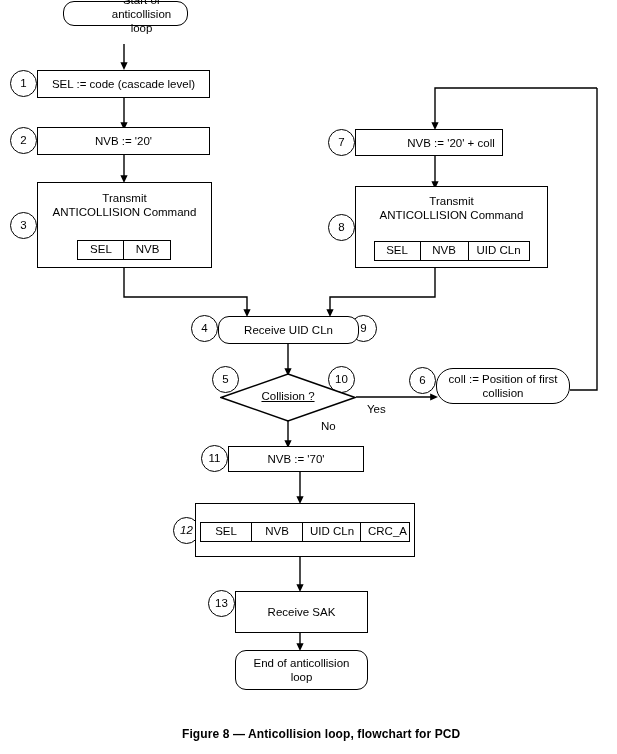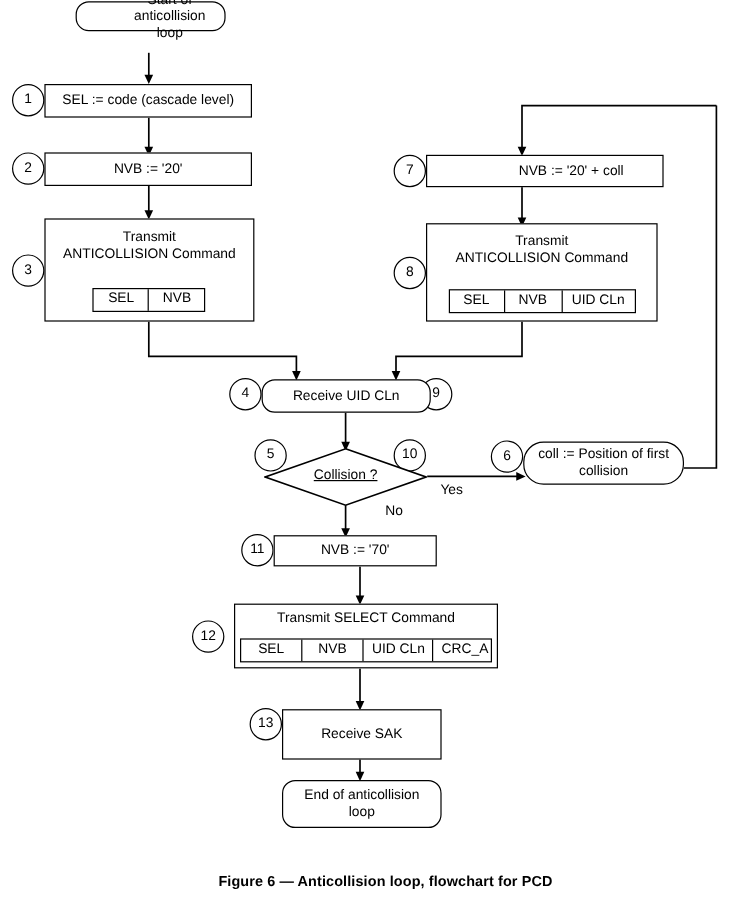--- a/index.html
+++ b/index.html
@@ -189,21 +189,21 @@
       <div class="fields" style="margin-top:14px;">
         <div class="cell" style="width:46px;">SEL</div>
         <div class="cell" style="width:46px;">NVB</div>
       </div>
     </div>
   </div>
 
   <div class="marker" style="left:328px; top:129px;">
     <span>7</span>
   </div>
-  <div class="node proc" style="left:355px; top:129px; width:198px; height:27px;padding-left:44px;">
+  <div class="node proc" style="left:355px; top:129px; width:148px; height:27px;padding-left:44px;">
     <span class="hdr">NVB := '20' + coll</span>
   </div>
 
   <div class="marker" style="left:328px; top:214px;">
     <span>8</span>
   </div>
   <div class="node proc" style="left:355px; top:186px; width:193px; height:82px;">
     <div class="stack">
       <span class="hdr">Transmit
 ANTICOLLISION Command</span>
@@ -248,26 +248,25 @@
 collision</span>
   </div>
 
   <div class="marker behind" style="left:201px; top:445px;text-align:center;">
     <span>11</span>
   </div>
   <div class="node proc" style="left:228px; top:446px; width:136px; height:26px;">
     <span class="hdr">NVB := '70'</span>
   </div>
 
-  <div class="marker behind" style="left:160px; top:517px;">
+  <div class="marker behind" style="left:173px; top:517px;font-style:italic;">
     <span>12</span>
   </div>
   <div class="node proc" style="left:195px; top:503px; width:220px; height:54px;">
     <div class="stack">
-      <span class="hdr">Transmit SELECT Command</span>
       <div class="fields" style="margin-top:3px;">
         <div class="cell" style="width:51px;">SEL</div>
         <div class="cell" style="width:51px;">NVB</div>
         <div class="cell" style="width:58px;">UID CLn</div>
         <div class="cell" style="width:48px;">CRC_A</div>
       </div>
     </div>
   </div>
 
   <div class="marker behind" style="left:208px; top:590px;align-items:center;">
@@ -275,15 +274,15 @@
   </div>
   <div class="node proc" style="left:235px; top:591px; width:133px; height:42px;">
     <span class="hdr">Receive SAK</span>
   </div>
 
   <div class="node terminal" style="left:235px; top:650px; width:133px; height:40px;">
     <span class="hdr">End of anticollision
 loop</span>
   </div>
 
-  <div class="caption" style="left:182px; top:727px;">Figure 6 — Anticollision loop, flowchart for PCD</div>
+  <div class="caption" style="left:182px; top:727px;">Figure 8 — Anticollision loop, flowchart for PCD</div>
 
 </div>
 
 </body></html>

